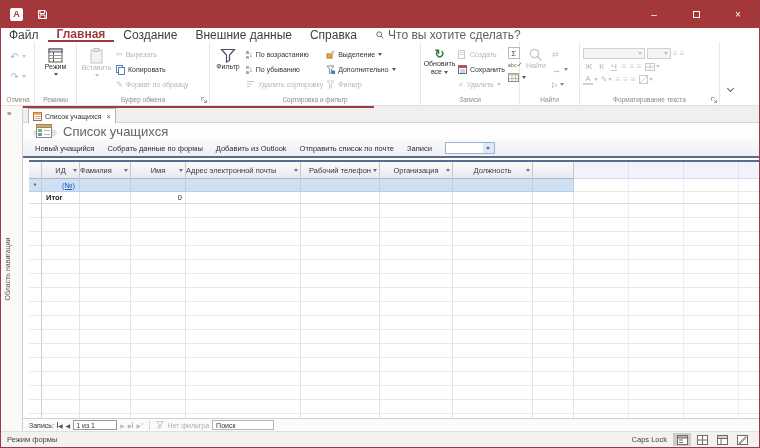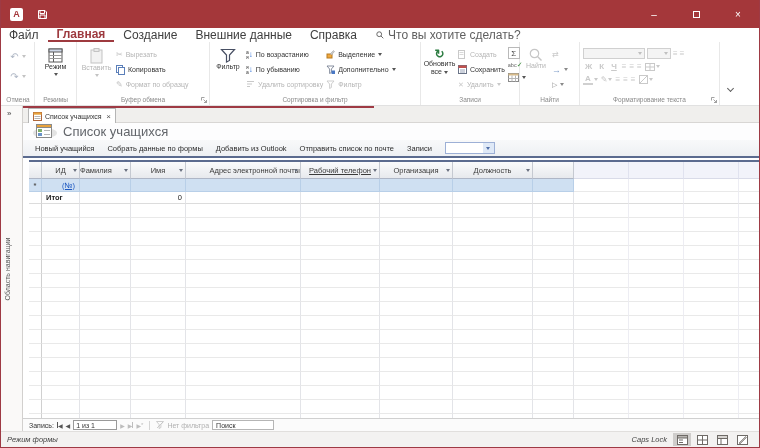--- a/index.html
+++ b/index.html
@@ -57,21 +57,21 @@
   .formicon-shadow { position:absolute; left:0; top:4px; width:24px; height:10px; border-radius:50%; background:#e3e3e3; }
   .formtitle { margin-left:6px; font-size:13px; color:#62656a; }
   .linksrow { position:absolute; top:34px; left:0; right:0; height:18px; background:linear-gradient(#f8f9fa,#eef0f3); border-bottom:2px solid #5b6b8f; display:flex; align-items:center; gap:13px; padding-left:12px; font-size:7.5px; color:#2b2b2b; }
   .linkcombo { width:50px; height:12px; background:#fff; border:1px solid #9db0d6; display:flex; }
   .linkcombo .dd { margin-left:auto; width:11px; background:#dfe9f7; display:flex; align-items:center; justify-content:center; color:#4f6ea8; }
   
   .tablewrap { position:absolute; top:54px; left:6px; right:0; bottom:13px; overflow:hidden; }
   .trow { display:flex; width:770px; }
   .cell { flex-shrink:0; height:100%; border-right:1px solid #e3e4e8; font-size:7.5px; display:flex; align-items:center; }
   .c0{width:13px; border-right:1px solid #d0d0d0;} .c1{width:38px;} .c2{width:51px;} .c3{width:55px;}
-  .c4{width:115px;} .c5{width:79px;text-decoration:underline;} .c6{width:73px;} .c7{width:80px;} .c8{width:41px;}
+  .c4{width:115px;} .c5{width:79px;} .c6{width:73px;} .c7{width:80px;} .c8{width:41px;}
   .cx{width:55px; border-right:1px solid #ededf3;}
   .thead { height:19px; border-top:2px solid #5b6b8f; }
   .thead .cell { background:linear-gradient(#fafbfc,#e7e9ed); border-right:1px solid #c5c9d1; border-bottom:1px solid #aeb6c6; position:relative; color:#3a3a3a; justify-content:center; }
   .thead .cell .hcaret { position:absolute; right:2px; border-top-color:#6b7280; }
   .thead .cx { background:#f2f3fa; border-right:1px solid #e0e2ef; border-bottom:1px solid #d9dbe8; }
   .newrow { height:13px; }
   .newrow .cell { background:#cfe0f2; border-right:1px solid #b8cfe8; border-bottom:1px solid #b8cfe8; }
   .newrow .cx { background:#fff; border-right:1px solid #ededf3; border-bottom:1px solid #e9e9e9; }
   .newrow .c0 { justify-content:center; color:#555; font-weight:bold; }
   .idlink { color:#1a56c0; text-decoration:underline; width:100%; text-align:right; padding-right:4px; }
@@ -84,21 +84,21 @@
   .watermark { position:absolute; top:88px; left:202px; font-size:53px; font-weight:800; letter-spacing:3px; color:rgba(200,200,200,.55); z-index:5; pointer-events:none; }
   
   .recnav { position:absolute; bottom:0; left:0; right:0; height:13px; background:#fbfbfb; border-top:1px solid #d0d0d0; display:flex; align-items:center; gap:3px; padding-left:6px; font-size:7px; color:#333; }
   .recbox { width:44px; height:10px; background:#fff; border:1px solid #999; display:flex; align-items:center; padding-left:2px; }
   .navglyph { font-size:6px; color:#555; display:flex; align-items:center; }
   .navglyph.dim { color:#bdbdbd; }
   .vbar { display:inline-block; width:1px; height:6px; background:currentColor; }
   .recsep { width:1px; height:9px; background:#d5d5d5; margin:0 3px; }
   .searchbox { width:62px; height:10px; background:#fff; border:1px solid #b5b5b5; display:flex; align-items:center; padding-left:3px; color:#333; }
   
-  .statusbar { position:absolute; bottom:0; left:0; width:100%; height:16px; background:#f3f2f1; border-top:1px solid #e1dfdd; display:flex; align-items:center; font-size:7.5px; color:#444;font-style:italic; }
+  .statusbar { position:absolute; bottom:0; left:0; width:100%; height:16px; background:#f3f2f1; border-top:1px solid #e1dfdd; display:flex; align-items:center; font-size:7.5px; color:#444; }
   .statusleft { margin-left:6px; }
   .statusright { margin-left:auto; display:flex; align-items:center; gap:6px; margin-right:8px; }
   .viewbtns { display:flex; gap:2px; }
   .viewbtn { width:18px; height:13px; display:flex; align-items:center; justify-content:center; }
   .viewbtn.active { background:#cfcdcb; }
   svg { display:block; }
 </style>
 </head>
 <body>
 
@@ -475,21 +475,21 @@
             </div>
           <div class="cell c2">
               <span style="flex:1;text-align:left">Фамилия</span>
               <span class="caret hcaret"></span>
             </div>
           <div class="cell c3">
               <span style="flex:1;text-align:center">Имя</span>
               <span class="caret hcaret"></span>
             </div>
           <div class="cell c4">
-              <span style="flex:1;text-align:right">Адрес электронной почты</span>
+              <span style="flex:1;text-align:left">Адрес электронной почты</span>
               <span class="caret hcaret"></span>
             </div>
           <div class="cell c5">
               <span style="flex:1;text-align:center">Рабочий телефон</span>
               <span class="caret hcaret"></span>
             </div>
           <div class="cell c6">
               <span style="flex:1;text-align:center">Организация</span>
               <span class="caret hcaret"></span>
             </div>

